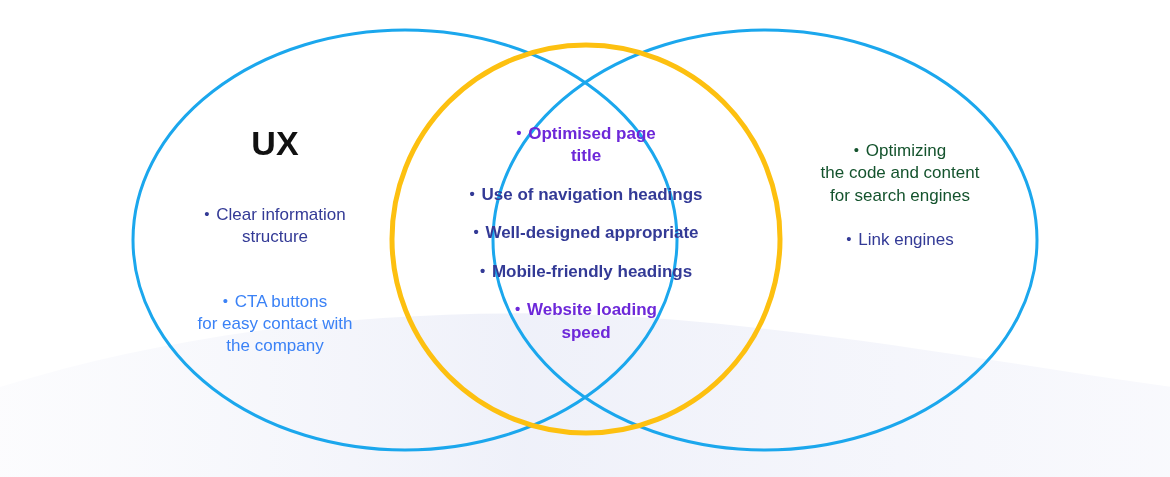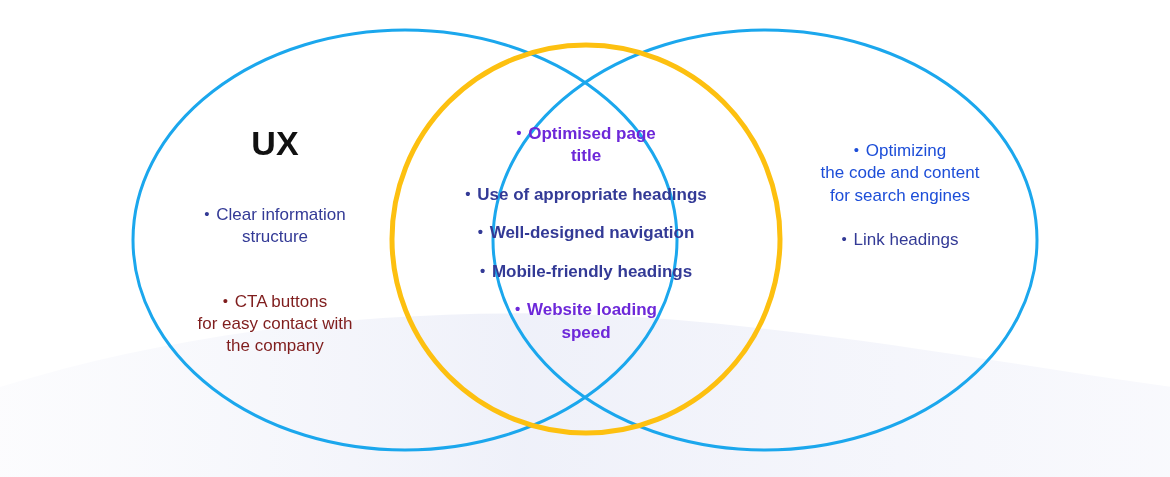--- a/index.html
+++ b/index.html
@@ -110,34 +110,34 @@
 
     <ellipse cx="765" cy="240" rx="272" ry="210" fill="none" stroke="#1BA7ED" stroke-width="3"></ellipse>
 
     <circle cx="586" cy="239" r="194" fill="none" stroke="#FDC010" stroke-width="5"></circle>
   </svg>
 
   <div class="col side" id="col-ux">
     <div class="lobe-title" style="color: rgb(17, 17, 17);">UX</div>
     <ul class="bullet-list">
       <li style="color: rgb(51, 58, 150);"><span class="dot">•</span> <span>Clear information<br>structure</span></li>
-      <li style="color: #7f1d1d;"><span class="dot">•</span> <span>CTA buttons<br>for easy contact with<br>the company</span></li>
+      <li style="color: #3b82f6;"><span class="dot">•</span> <span>CTA buttons<br>for easy contact with<br>the company</span></li>
     </ul>
   </div>
 
   <div class="col center" id="col-center">
     <ul class="bullet-list">
       <li style="color: #6d28d9;"><span class="dot">•</span> <span>Optimised page<br>title</span></li>
-      <li style="color: rgb(51, 58, 150);"><span class="dot">•</span> <span>Use of appropriate headings</span></li>
-      <li style="color: rgb(51, 58, 150);"><span class="dot">•</span> <span>Well-designed navigation</span></li>
+      <li style="color: rgb(51, 58, 150);"><span class="dot">•</span> <span>Use of navigation headings</span></li>
+      <li style="color: rgb(51, 58, 150);"><span class="dot">•</span> <span>Well-designed appropriate</span></li>
       <li style="color: rgb(51, 58, 150);"><span class="dot">•</span> <span>Mobile-friendly headings</span></li>
       <li style="color: #6d28d9;"><span class="dot">•</span> <span>Website loading<br>speed</span></li>
     </ul>
   </div>
 
   <div class="col side" id="col-seo">
     <ul class="bullet-list">
-      <li style="color: #1d4ed8;"><span class="dot">•</span> <span>Optimizing<br>the code and content<br>for search engines</span></li>
-      <li style="color: rgb(51, 58, 150);"><span class="dot">•</span> <span>Link headings</span></li>
+      <li style="color: #14532d;"><span class="dot">•</span> <span>Optimizing<br>the code and content<br>for search engines</span></li>
+      <li style="color: rgb(51, 58, 150);"><span class="dot">•</span> <span>Link engines</span></li>
     </ul>
   </div>
 
 </div>
 
 </body></html>

